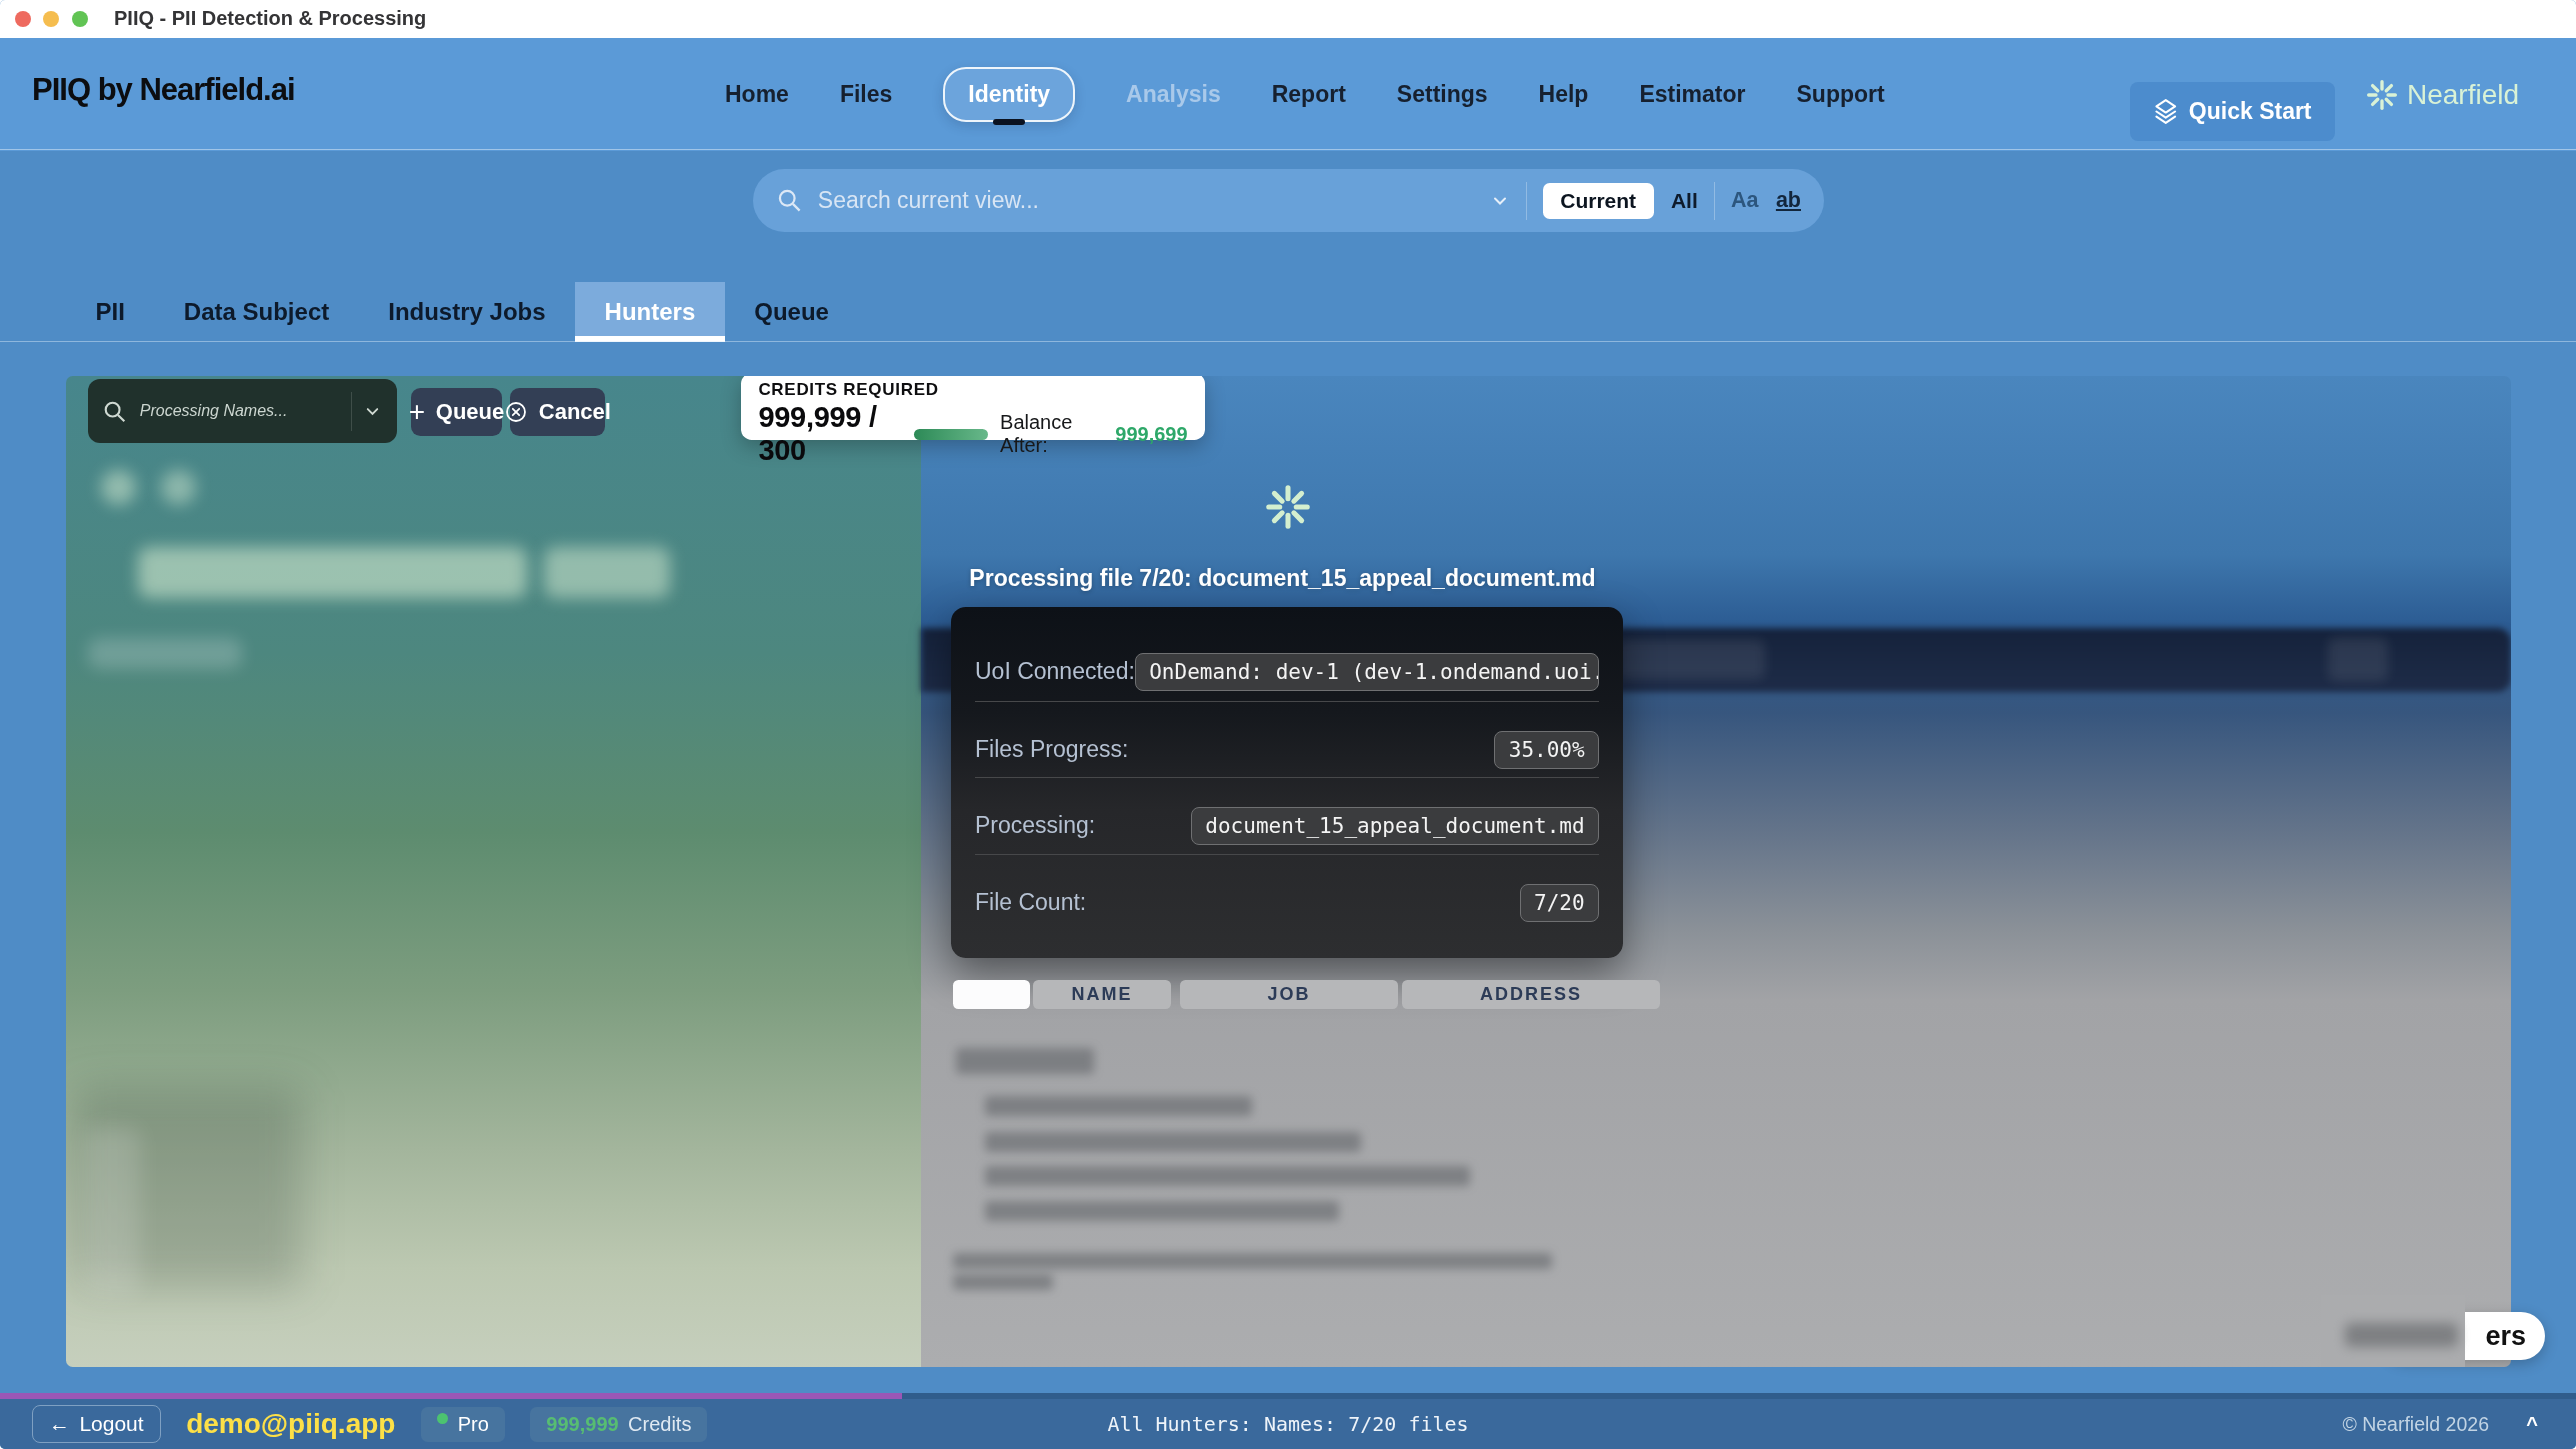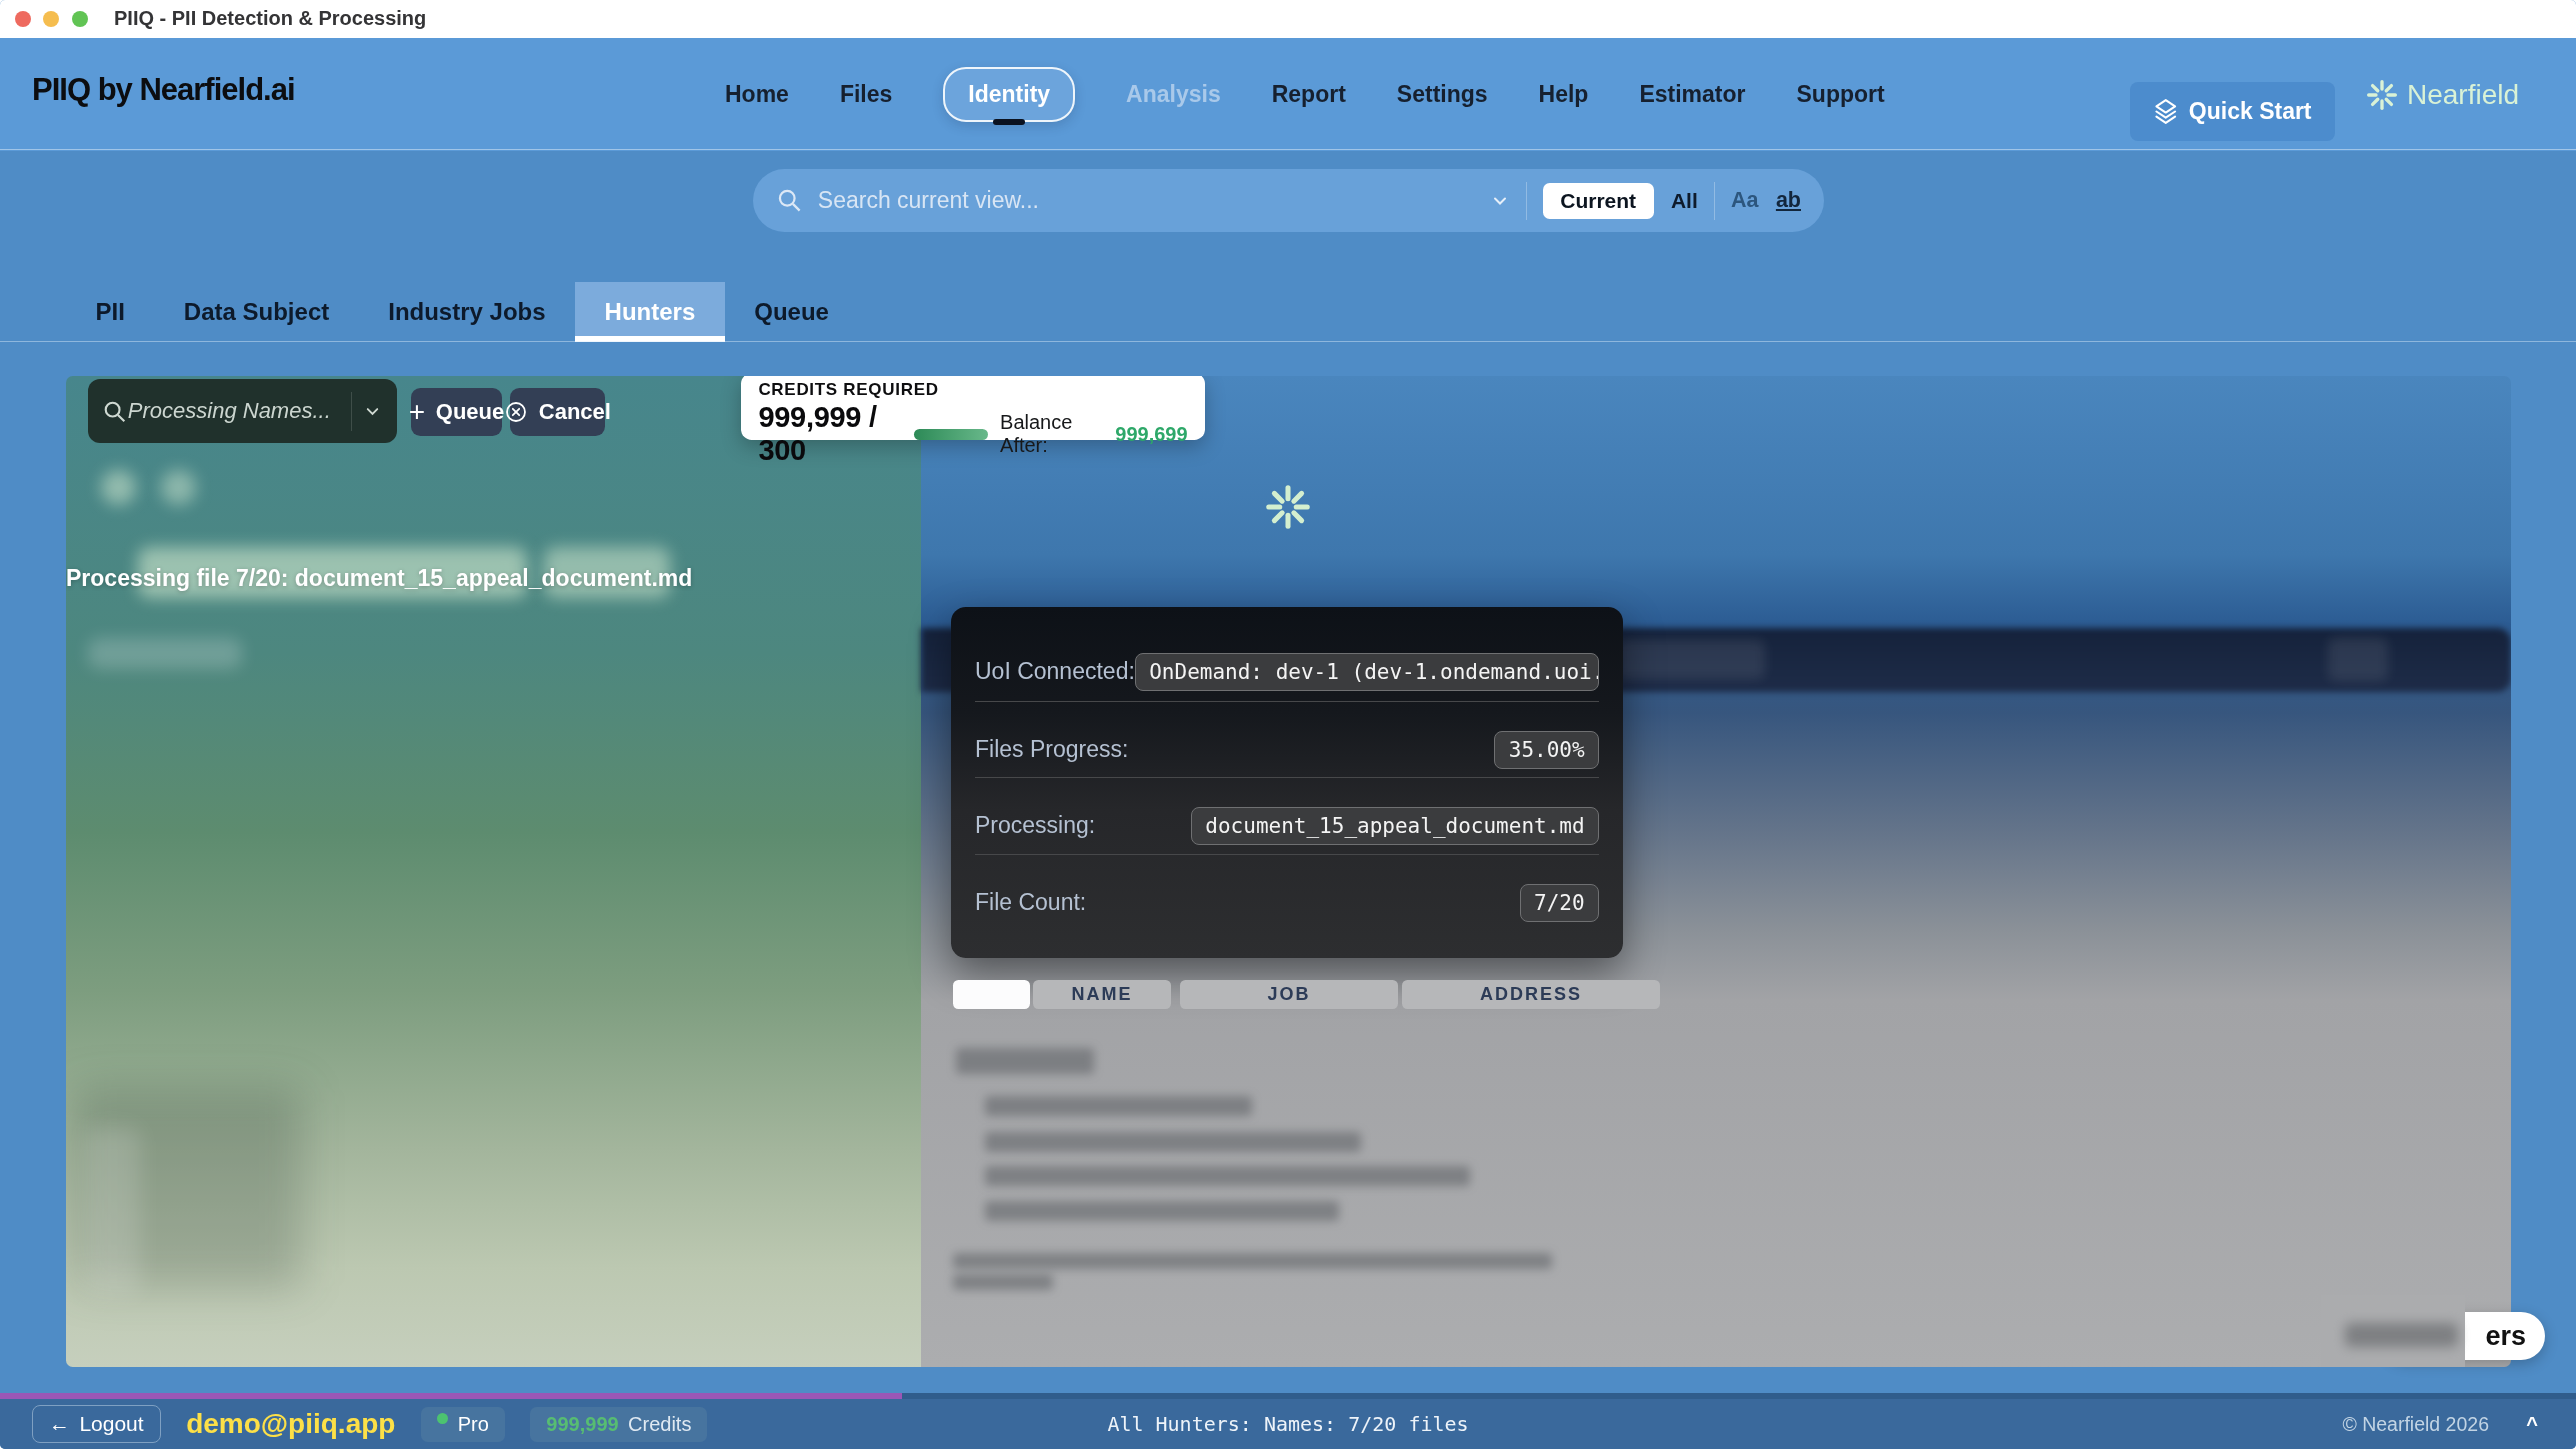--- a/index.html
+++ b/index.html
@@ -46,37 +46,37 @@
   #content { left:66px; top:376px; width:2445px; height:991px; border-radius:6.7px; overflow:hidden; }
   #panel-left { left:0; top:0; width:855px; height:991px;
     background:linear-gradient(180deg,#47868c 0%,#4d877f 28%,#5d8c6f 46%,#7d9d7f 62%,#a3b59c 78%,#bcc8b1 90%,#c6cfbd 100%); }
   #panel-right { left:855px; top:0; width:1590px; height:991px;
     background:linear-gradient(180deg,#4a86be 0%,#3e77ad 18%,#2c5c93 25%,#37567e 34%,#64748a 46%,#8b9198 56%,#a2a3a6 63%,#acadaf 100%); }
   .blob { filter:blur(8px); border-radius:12px; }
   #dark-band { left:855px; top:252px; width:1590px; height:64px; background:linear-gradient(180deg,#15223b,#1e2c48); border-radius:0 13.4px 13.4px 0; filter:blur(3.4px); }
   .band-blob { background:rgba(255,255,255,.09); border-radius:8px; filter:blur(5.4px); }
   
   #filter-box { left:21.5px; top:3.4px; width:309px; height:64px; border-radius:12px; background:#20312c; display:flex; align-items:center; padding:0 14.8px; }
-  #filter-input { flex:1; background:transparent; border:none; outline:none; font-style:italic; font-size:22px; color:#ccd6d0; min-width:0; font-family:"Liberation Sans",sans-serif; }
+  #filter-input { flex:1; background:transparent; border:none; outline:none; font-style:italic; font-size:16px; color:#ccd6d0; margin-left:12px; min-width:0; font-family:"Liberation Sans",sans-serif; }
   #filter-input::placeholder { color:#ccd6d0; opacity:1; }
   #filter-div { width:1.3px; height:39px; background:rgba(255,255,255,.14); margin:0 10.7px 0 5.4px; }
   .tool-btn { top:12px; height:48px; border-radius:9.4px; background:#333f55; color:#ffffff; font-size:22px; font-weight:600; display:flex; align-items:center; justify-content:center; gap:10.7px; }
   #queue-btn { left:345px; width:91px; }
   #cancel-btn { left:444px; width:95px; }
   
   #credits-card { left:675px; top:-2.7px; width:464px; height:67px; background:#ffffff; border-radius:10.7px; box-shadow:0 6.7px 20px rgba(0,0,0,.25); padding:6.7px 17.4px 5.4px 17.4px; }
   #credits-heading { font-size:17px; font-weight:bold; letter-spacing:0.7px; color:#0e0e10; }
   #credits-row { display:flex; align-items:center; gap:12px; margin-top:1.3px; }
   #credits-amount { font-size:29px; font-weight:800; color:#0a0a0c; letter-spacing:-0.3px; }
   #credits-progress { width:89px; height:11.4px; border-radius:6px; background:linear-gradient(90deg,#2d8a57,#68b88a); }
   #balance-label { font-size:20px; color:#17181a; }
   #balance-value { font-size:20px; font-weight:600; color:#2ea869; }
   
   #spinner { left:1200px; top:109px; }
-  #status-line { left:0px; right:12px; top:189px; text-align:left; font-size:23px; font-weight:bold; color:#ffffff; text-shadow:0 1.3px 4px rgba(0,0,0,.25); }
+  #status-line { left:0px; right:12px; top:189px; text-align:center; font-size:23px; font-weight:bold; color:#ffffff; text-shadow:0 1.3px 4px rgba(0,0,0,.25); }
   
   #modal { left:885px; top:231px; width:672px; height:351px; border-radius:14.8px;
     background:linear-gradient(180deg,#0d1117 0%,#15181d 30%,#26272a 58%,#2d2e30 100%);
     box-shadow:0 16px 40px rgba(0,0,0,.45); }
   .m-row { left:24px; right:24px; height:39px; display:flex; align-items:center; justify-content:space-between; }
   .m-label { font-size:23px; color:#b5c1d2; white-space:nowrap; }
   .m-pill { background:#3b3c3e; border:1.3px solid #6f7072; border-radius:8px; padding:6px 13.4px; font-family:"DejaVu Sans Mono",monospace; font-size:21px; color:#f4f4f4; white-space:nowrap; overflow:hidden; }
   .m-div { left:24px; right:24px; height:1.3px; background:#47484a; }
   
   .th-pill { top:604px; height:29px; border-radius:5.4px; background:#b6b7b9; color:#2c3b57; font-size:18px; font-weight:bold; letter-spacing:2px; text-align:center; line-height:29px; }

